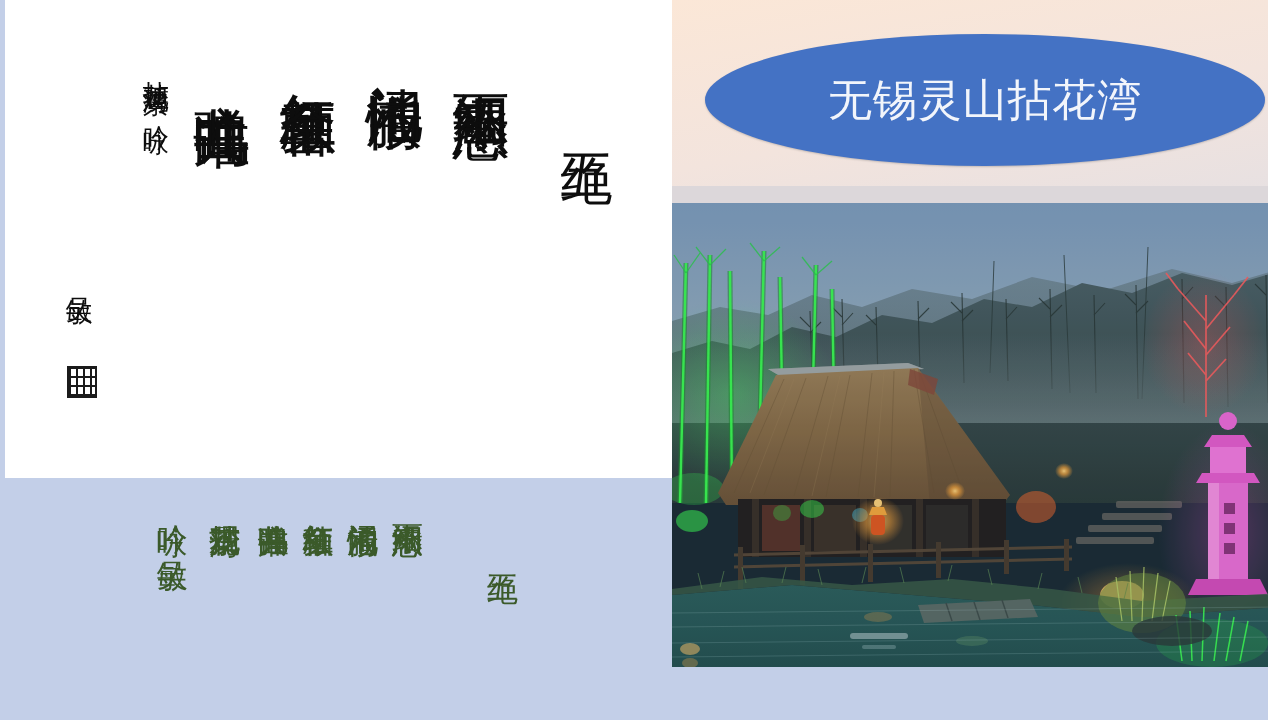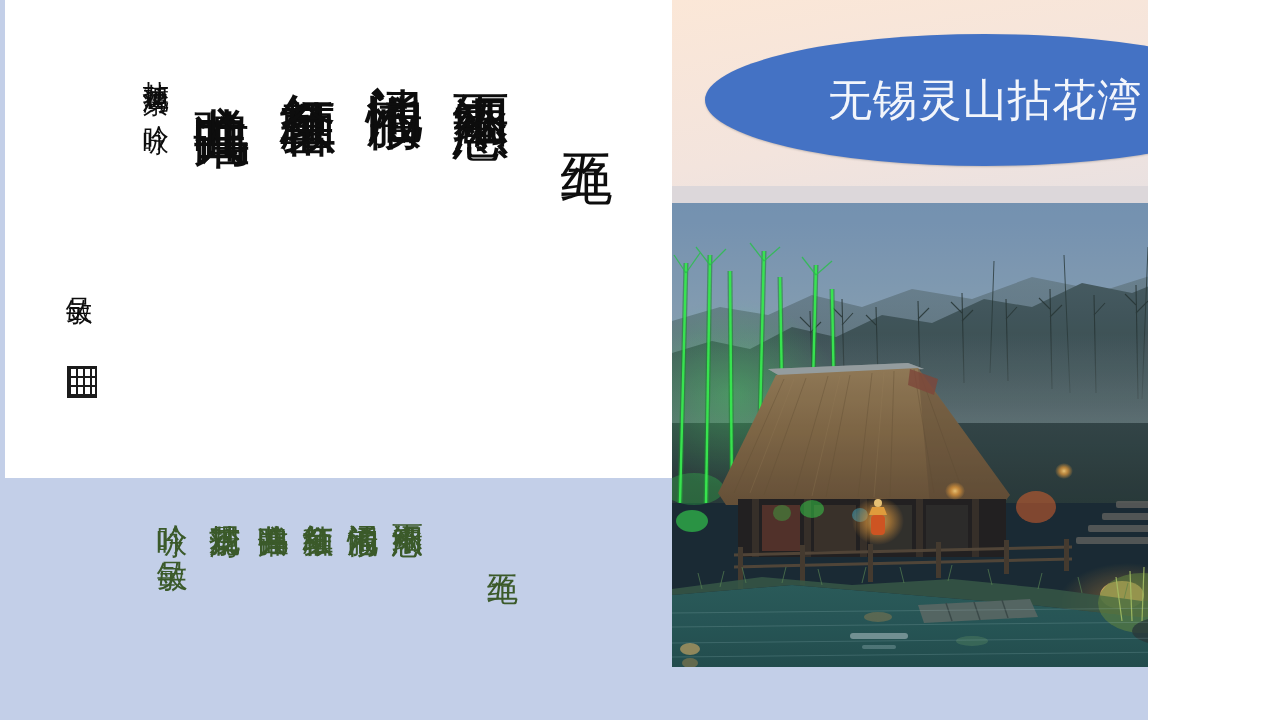--- a/index.html
+++ b/index.html
@@ -8,21 +8,21 @@
     background: #ffffff;
   }
   body {
     width: 1280px;
     height: 720px;
     overflow: hidden;
     font-family: "Liberation Sans", "DejaVu Sans", sans-serif;
   }
   .slide {
     position: relative;
-    width: 1148px;
+    width: 1268px;
     height: 720px;
     background: #c3cfe8;
     overflow: hidden;
   }
 
   
   .calligraphy-card {
     position: absolute;
     left: 5px;
     top: 0px;

